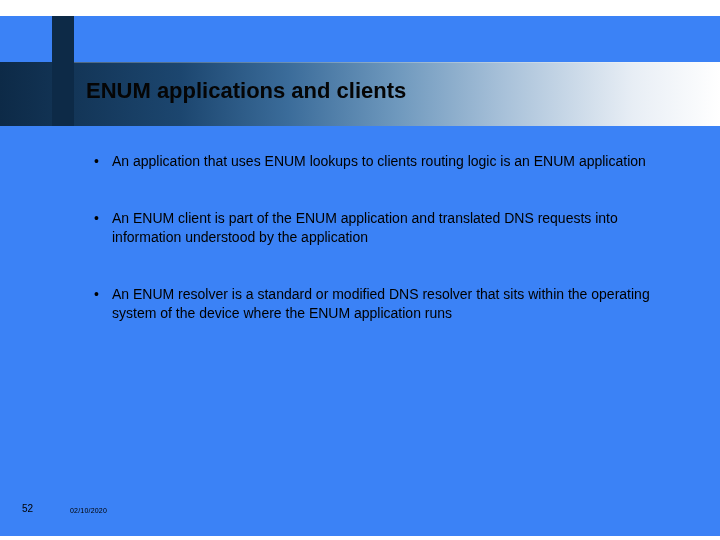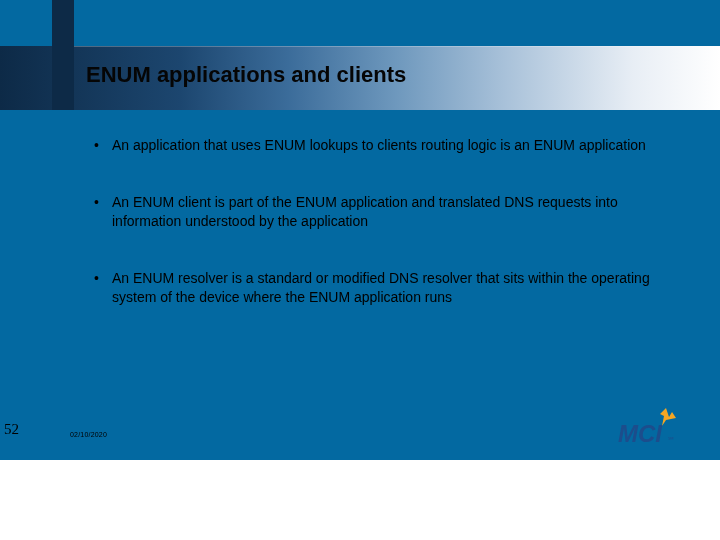--- a/index.html
+++ b/index.html
@@ -1,17 +1,17 @@
 <!DOCTYPE html>
 <html><head>
 <meta charset="utf-8">
 <style>
   * { margin: 0; padding: 0; box-sizing: border-box; }
   html, body { width: 720px; height: 540px; font-family: Arial, Helvetica, sans-serif; background: #fff; overflow: hidden; }
-  .slide { position: relative; width: 720px; height: 460px; background: #0369a1; }
+  .slide { position: relative; width: 720px; height: 520px; background: #3b82f6; margin-top: 16px; }
   .header-band {
     position: absolute;
     top: 46px; left: 0; right: 0;
     height: 64px;
     background: linear-gradient(to right, #0d2a47 0%, #1c466f 25%, #3b6c9a 40%, #6e98bd 55%, #a8c1d9 70%, #e8eef5 88%, #ffffff 100%);
   }
   .accent-bar {
     position: absolute;
     top: 0; left: 52px;
     width: 22px; height: 110px;
@@ -51,24 +51,23 @@
     width: 20px;
     flex: 0 0 20px;
     font-size: 14px;
     line-height: 1.35;
     text-align: left;
     padding-left: 2px;
   }
   .bullet-text { flex: 1; }
   .page-number {
     position: absolute;
-    left: 4px; bottom: 22px;
-    font-size: 15px;
+    left: 22px; bottom: 22px;
+    font-size: 10px;
     color: #000;
-    font-family: Liberation Serif, serif;
   }
   .footer-date {
     position: absolute;
     left: 70px; bottom: 22px;
     font-size: 7px;
     color: #000;
     letter-spacing: 0.2px;
   }
   .logo {
     position: absolute;
@@ -101,22 +100,13 @@
     </div>
     <div class="bullet-item">
       <div class="bullet-dot">•</div>
       <div class="bullet-text">An ENUM resolver is a standard or modified DNS resolver that sits within the operating system of the device where the ENUM application runs</div>
     </div>
   </div>
 
   <div class="page-number">52</div>
   <div class="footer-date">02/10/2020</div>
 
-  <div class="logo">
-    <svg class="logo-svg" width="76" height="40" viewBox="0 0 76 40">
-      <g>
-        <path d="M50 2 L53 11 L56 6 L60 12 L50 14 L46 20 L48 10 L44 8 Z" fill="#f5a623"></path>
-      </g>
-      <text x="2" y="36" font-family="Arial, Helvetica, sans-serif" font-size="24" font-weight="bold" font-style="italic" fill="#1c4d8c">MCI</text>
-      <text x="52" y="36" font-family="Arial, Helvetica, sans-serif" font-size="7" fill="#1c4d8c">℠</text>
-    </svg>
-  </div>
 </div>
 
 </body></html>

